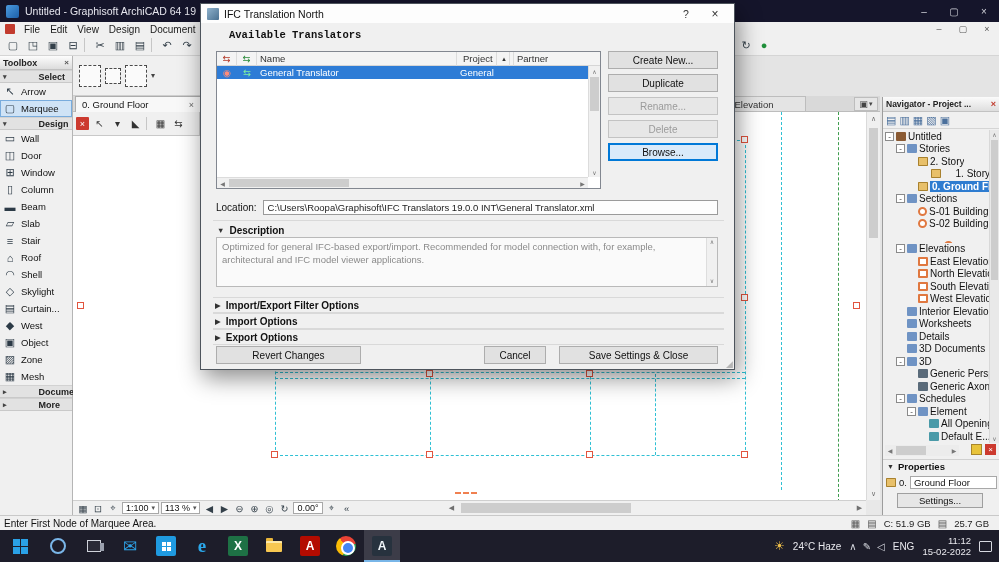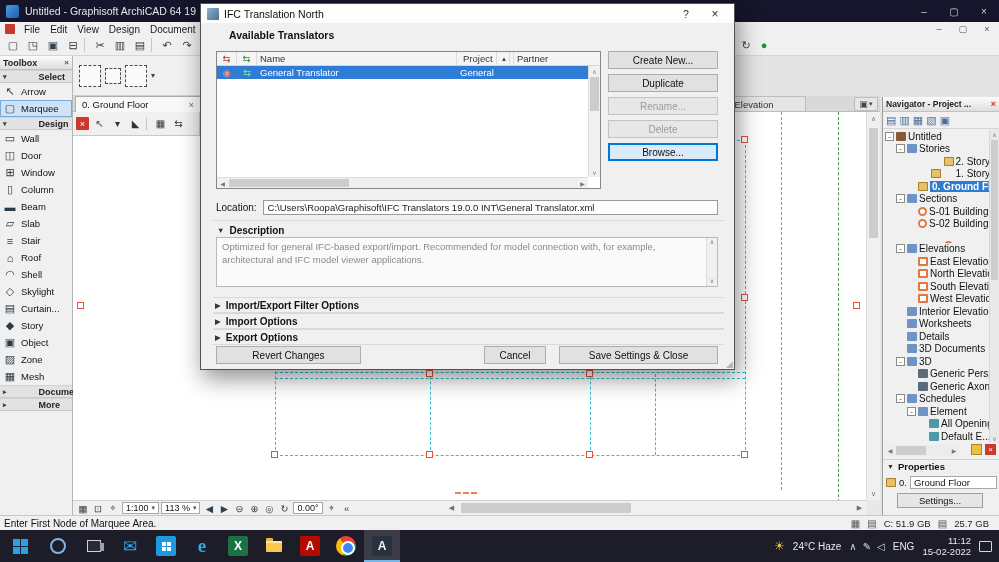--- a/index.html
+++ b/index.html
@@ -226,21 +226,21 @@
   .notif { width:13px; height:11px; border:1.5px solid #d7d9e0; border-radius:1px; position:relative; }
 
   
   .dialog { position:absolute; left:200px; top:3px; width:535px; height:367px;
     background:#f0f0f0; border:1px solid #4d545c; box-shadow:3px 8px 22px rgba(0,0,0,.45); z-index:50; }
   .dlg-title { height:19px; background:#fdfdfd; display:flex; align-items:center; gap:5px;
     padding:0 6px; font-size:10.5px; }
   .dlg-icon { width:12px; height:12px; background:linear-gradient(135deg,#8fb2cc,#4a7191); border-radius:1px; }
   .dlg-help { margin-left:auto; width:22px; text-align:center; color:#333; }
   .dlg-close { width:26px; text-align:center; color:#333; font-size:12px; }
-  .lbl-bold { font-weight:bold; font-size:10.5px; }
+  .lbl-bold { font-weight:bold; font-size:10.5px;font-family:Liberation Mono, monospace; }
   .translator-table { position:absolute; left:15px; top:47px; width:385px; height:138px;
     background:#fff; border:1px solid #828790; }
   .tt-header { display:flex; height:14px; background:#f4f4f4; border-bottom:1px solid #d6d6d6;
     font-size:9.5px; color:#333; align-items:center; }
   .tt-header span { border-right:1px solid #dcdcdc; height:14px; display:flex; align-items:center; padding:0 3px; }
   .tt-c1 { width:20px; justify-content:center; }
   .tt-c2 { width:20px; justify-content:center; }
   .tt-name { width:200px; }
   .tt-proj { width:57px; }
   .tt-part { flex:1; border-right:none !important; }
@@ -435,21 +435,21 @@
 
         <div class="tb-row item">
 
           <span class="ticon">▤</span>
           <span>Curtain...</span>
         </div>
 
         <div class="tb-row item">
 
           <span class="ticon">◆</span>
-          <span>Story</span>
+          <span>West</span>
         </div>
 
         <div class="tb-row item">
 
           <span class="ticon">▣</span>
           <span>Object</span>
         </div>
 
         <div class="tb-row item">
 
@@ -600,21 +600,21 @@
           <span class="nico book"></span>
           <span class="lbl">Untitled</span>
         </div>
 
         <div class="tree-row" style="padding-left: 13px;">
           <span class="exp">-</span>
           <span class="nico folder"></span>
           <span class="lbl">Stories</span>
         </div>
 
-        <div class="tree-row" style="padding-left: 24px; justify-content: flex-end;">
+        <div class="tree-row" style="padding-left: 24px;">
           <span class="exp"></span>
           <span class="nico story"></span>
           <span class="lbl">2. Story</span>
         </div>
 
         <div class="tree-row" style="padding-left: 24px; justify-content: space-between;">
           <span class="exp"></span>
           <span class="nico story"></span>
           <span class="lbl">1. Story</span>
         </div>

